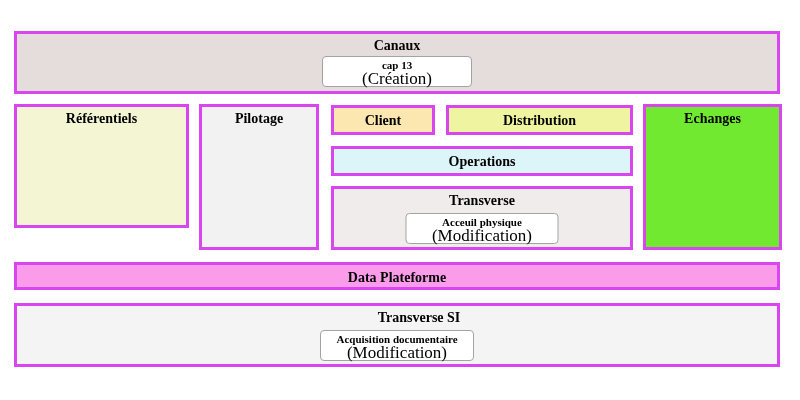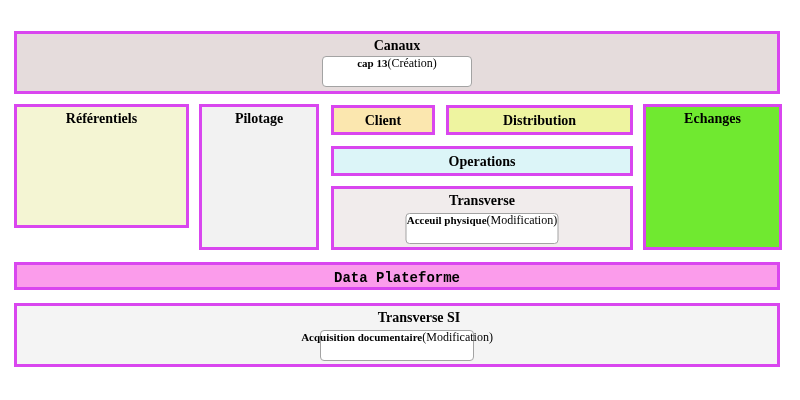--- a/index.html
+++ b/index.html
@@ -10,31 +10,31 @@
   }
   .block{
     position:absolute;box-sizing:border-box;border:3px solid #d946ef;
     text-align:center;
   }
   .block-title{
     font-weight:bold;font-size:14px;line-height:16px;margin-top:4px;
     white-space:nowrap;
   }
   .band-title-middle{
-    font-weight:bold;font-size:14px;line-height:26px;white-space:nowrap;font-family:Liberation Mono, monospace;
+    font-weight:bold;font-size:14px;line-height:26px;white-space:nowrap;
   }
   .card{
     position:absolute;box-sizing:border-box;background:#ffffff;
     border:1px solid #a3a3a3;border-radius:4px;
     left:50%;transform:translateX(-50%);
-    display:flex;justify-content:center;
+    display:flex;flex-direction:column;justify-content:center;
     text-align:center;cursor:default;
   }
   .card-line1{font-weight:bold;font-size:11px;line-height:13px;white-space:nowrap;}
-  .card-line2{font-size:12px;line-height:13px;white-space:nowrap;}
+  .card-line2{font-size:17px;line-height:13px;white-space:nowrap;}
 
   
   #canaux        {left:14px;top:31px;width:766px;height:63px;background:var(--canaux_bg);}
   #canaux .card  {top:22px;width:150px;height:31px;}
 
   #referentiels  {left:14px;top:104px;width:175px;height:124px;background:var(--referentiels_bg);}
   #pilotage      {left:199px;top:104px;width:120px;height:146px;background:var(--pilotage_bg);}
 
   #client        {left:331px;top:105px;width:104px;height:30px;background:var(--client_bg);}
   #distribution  {left:446px;top:105px;width:187px;height:30px;background:var(--distribution_bg);}

